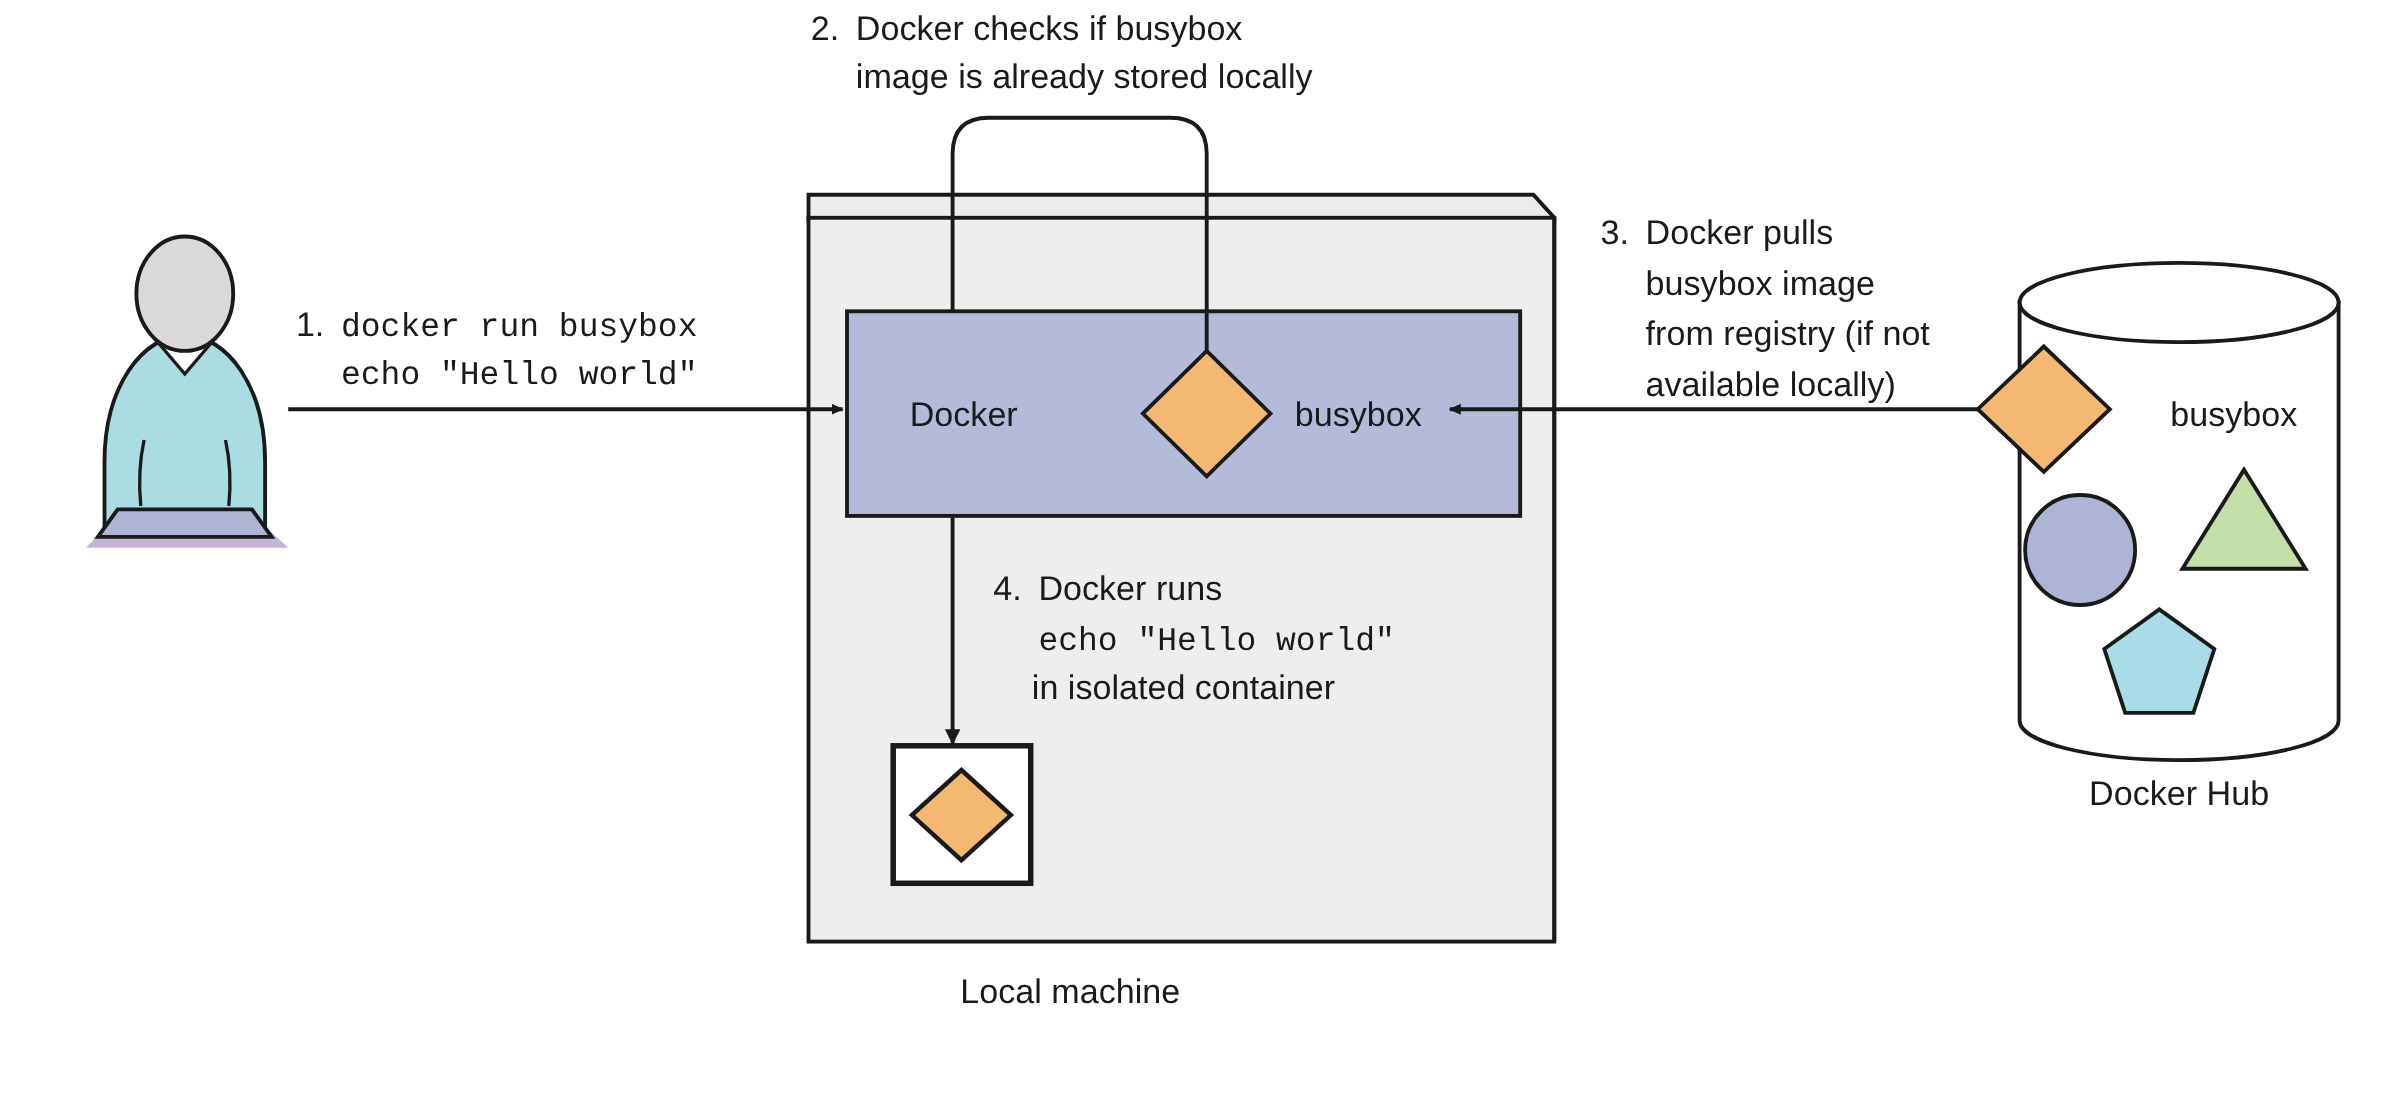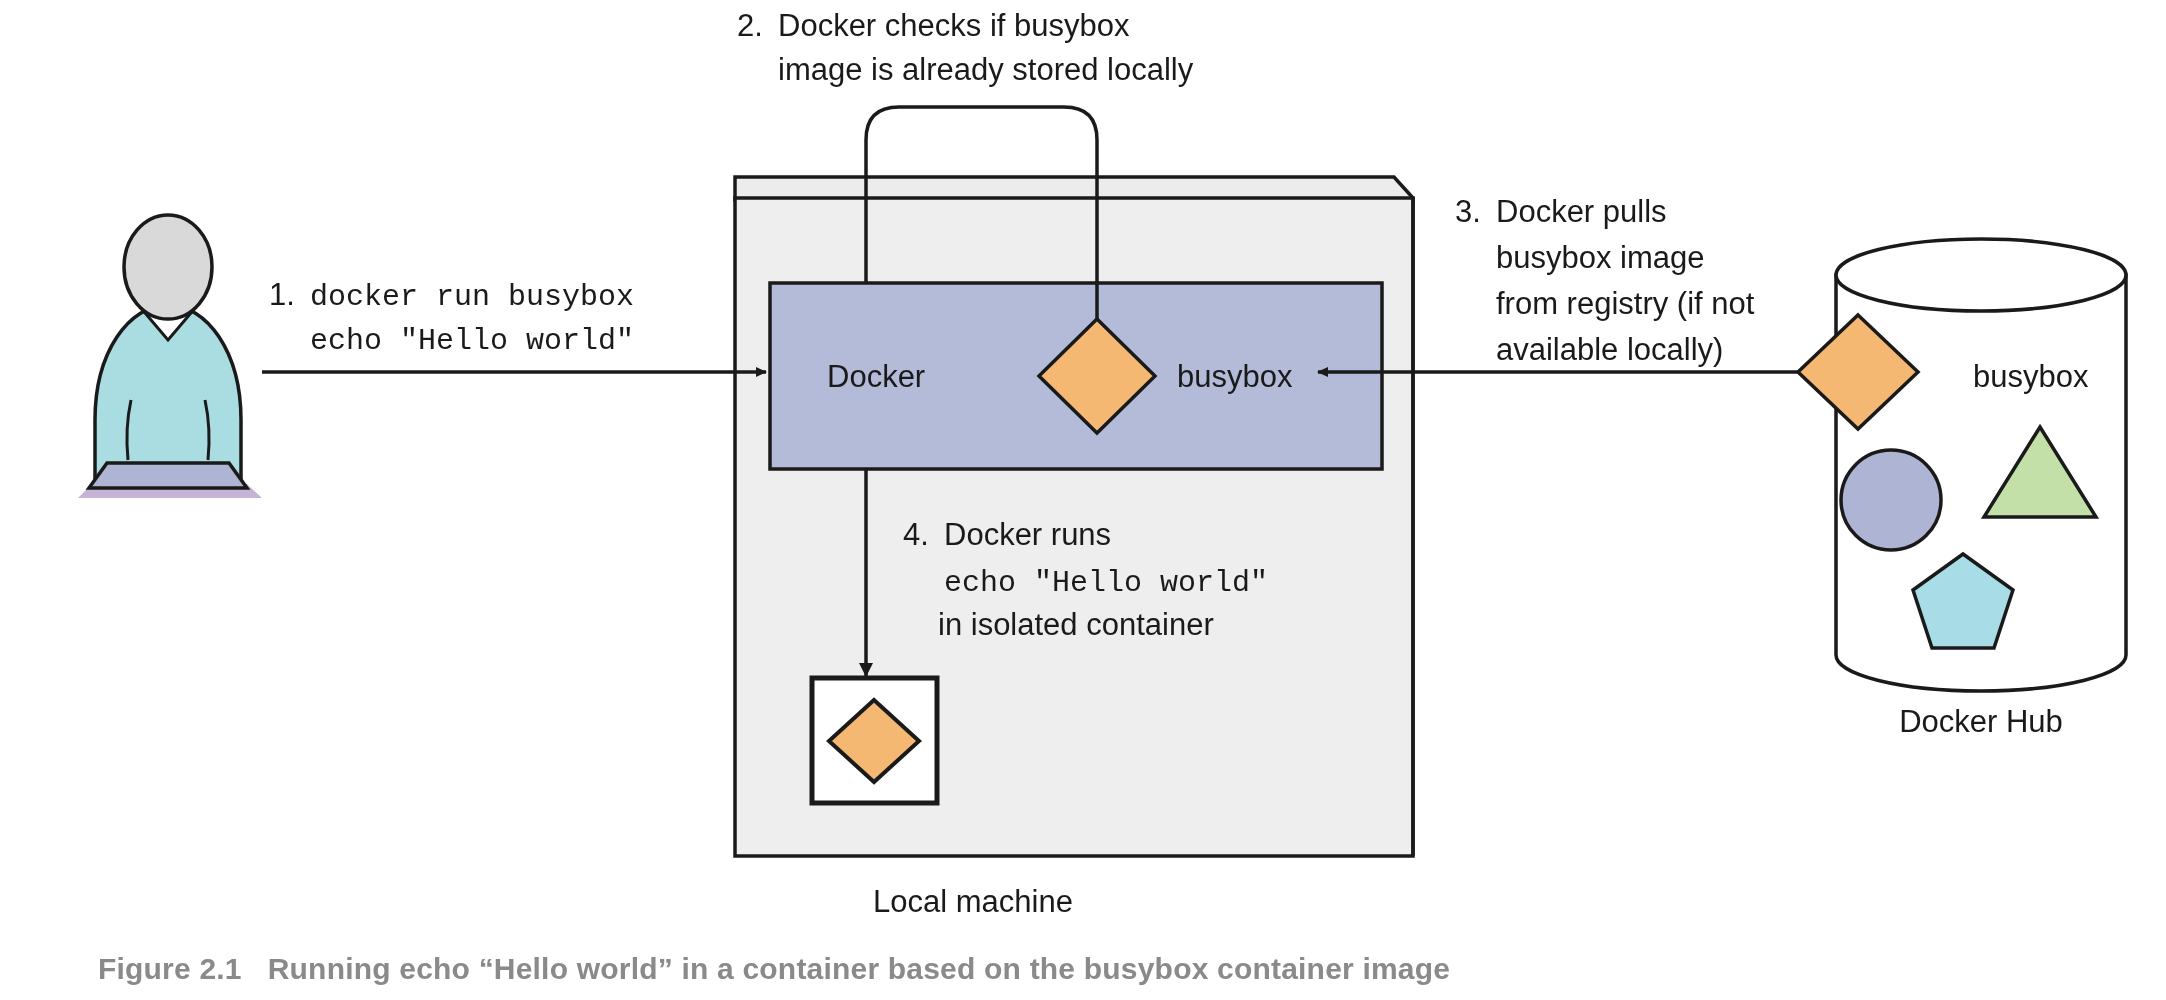--- a/index.html
+++ b/index.html
@@ -175,17 +175,14 @@
       <text class="label-step" x="938" y="635">in isolated container</text>
     </g>
 
     <text class="label-shape" x="827" y="387">Docker</text>
     <text class="label-shape" x="1177" y="387">busybox</text>
     <text class="label-shape" x="1973" y="387">busybox</text>
     <text class="label-under" x="973" y="912" text-anchor="middle">Local machine</text>
     <text class="label-under" x="1981" y="732" text-anchor="middle">Docker Hub</text>
   </svg>
 
-  <div class="caption">
-    <span class="cap-num">Figure 2.1</span><span>Running echo “Hello world” in a container based on the busybox container image</span>
-  </div>
 
 </div>
 
 </body></html>

